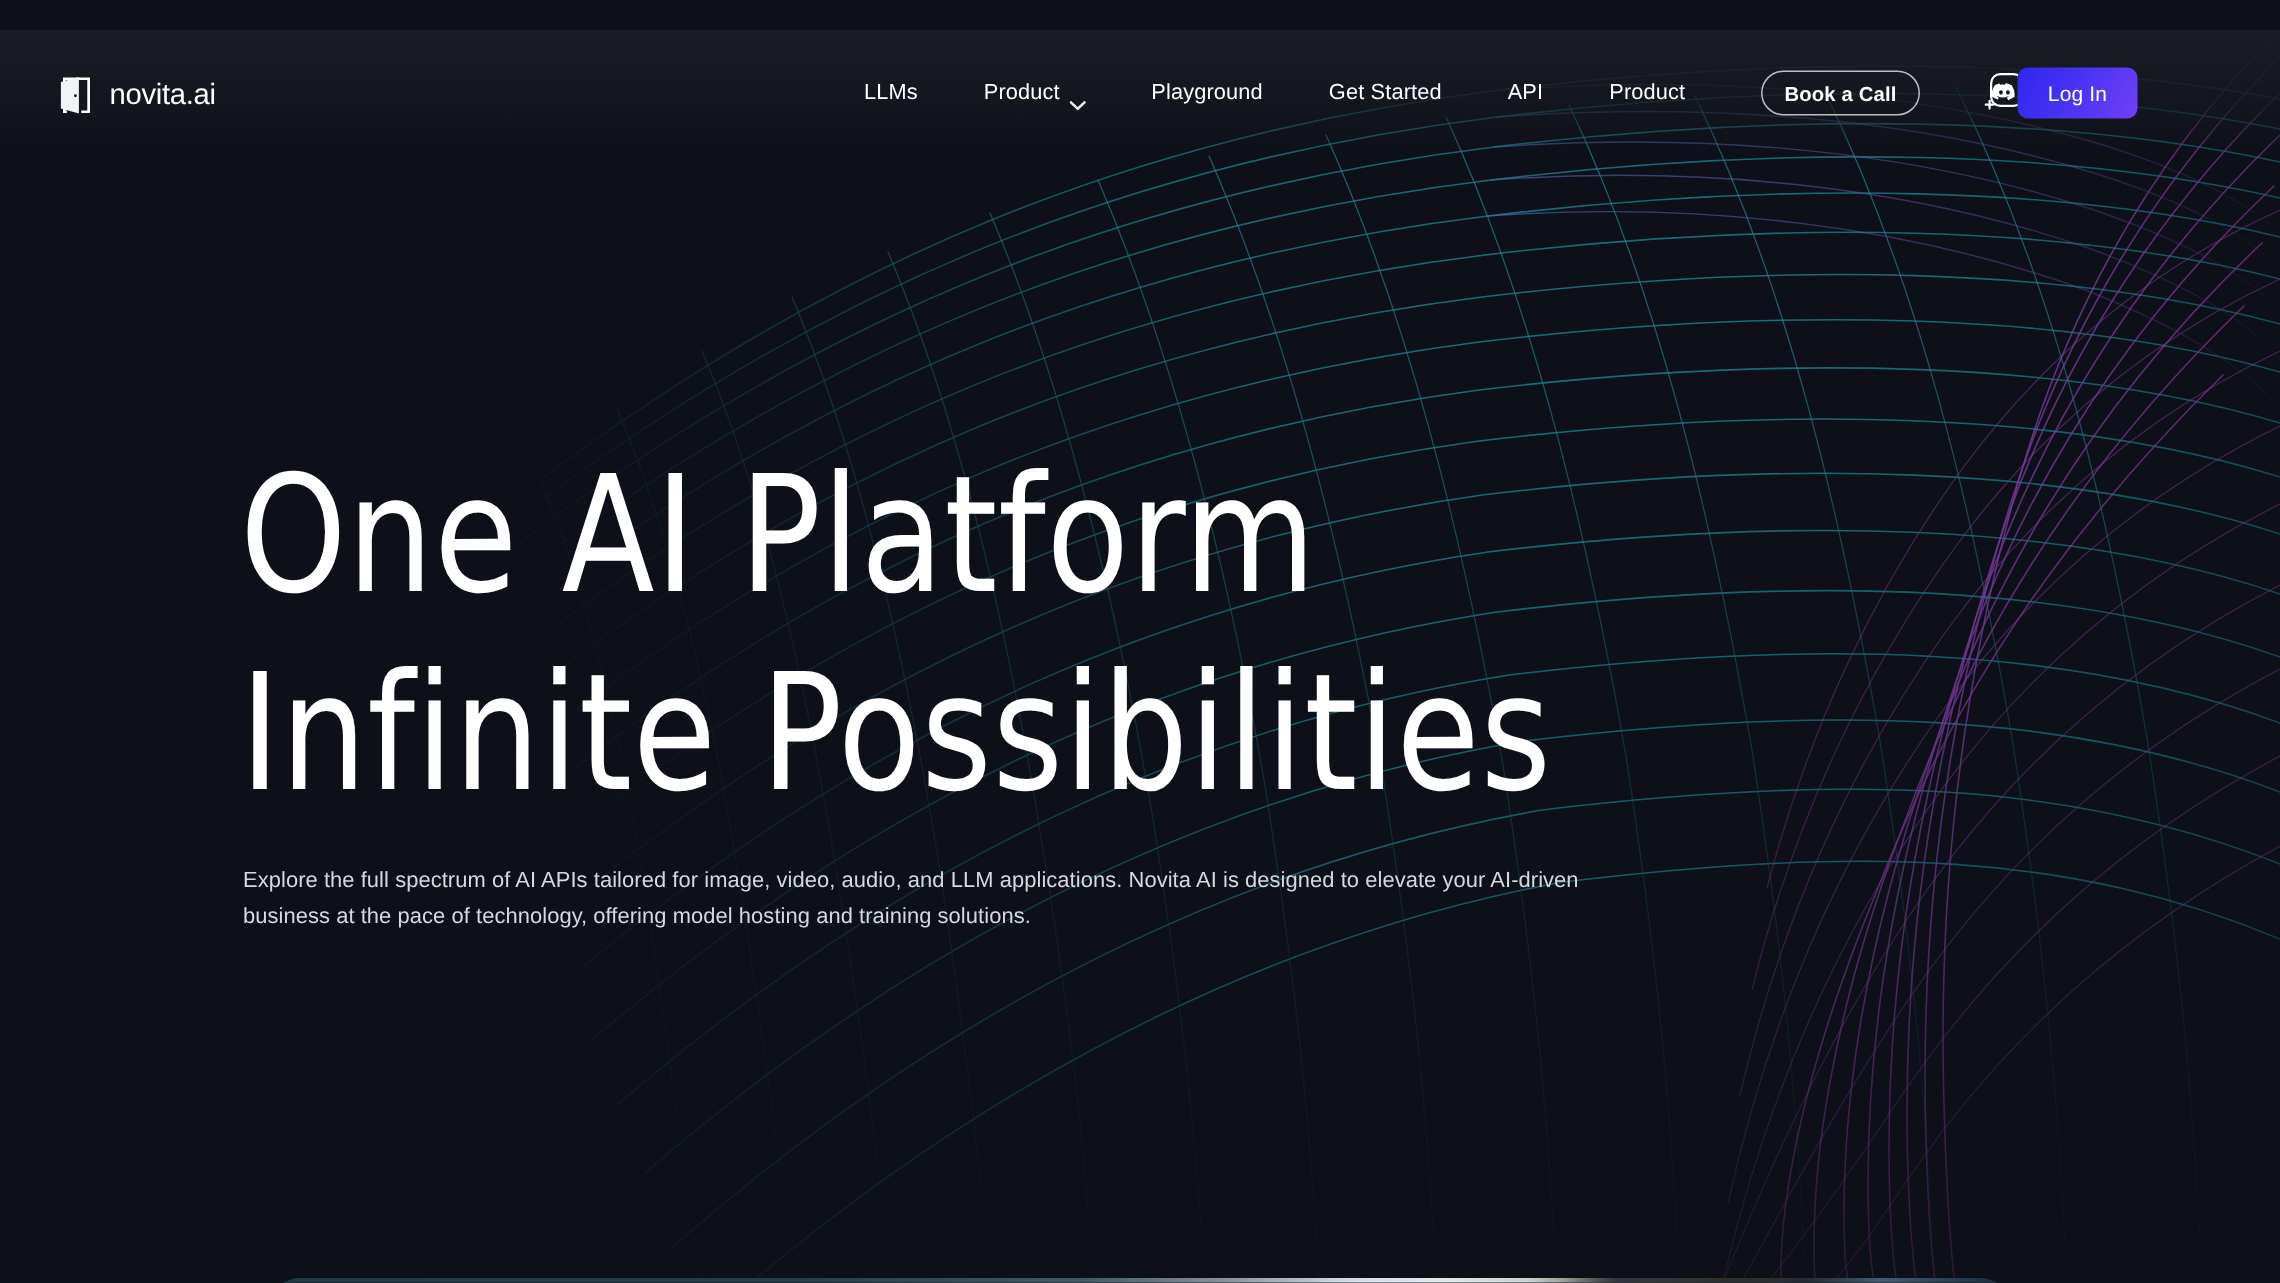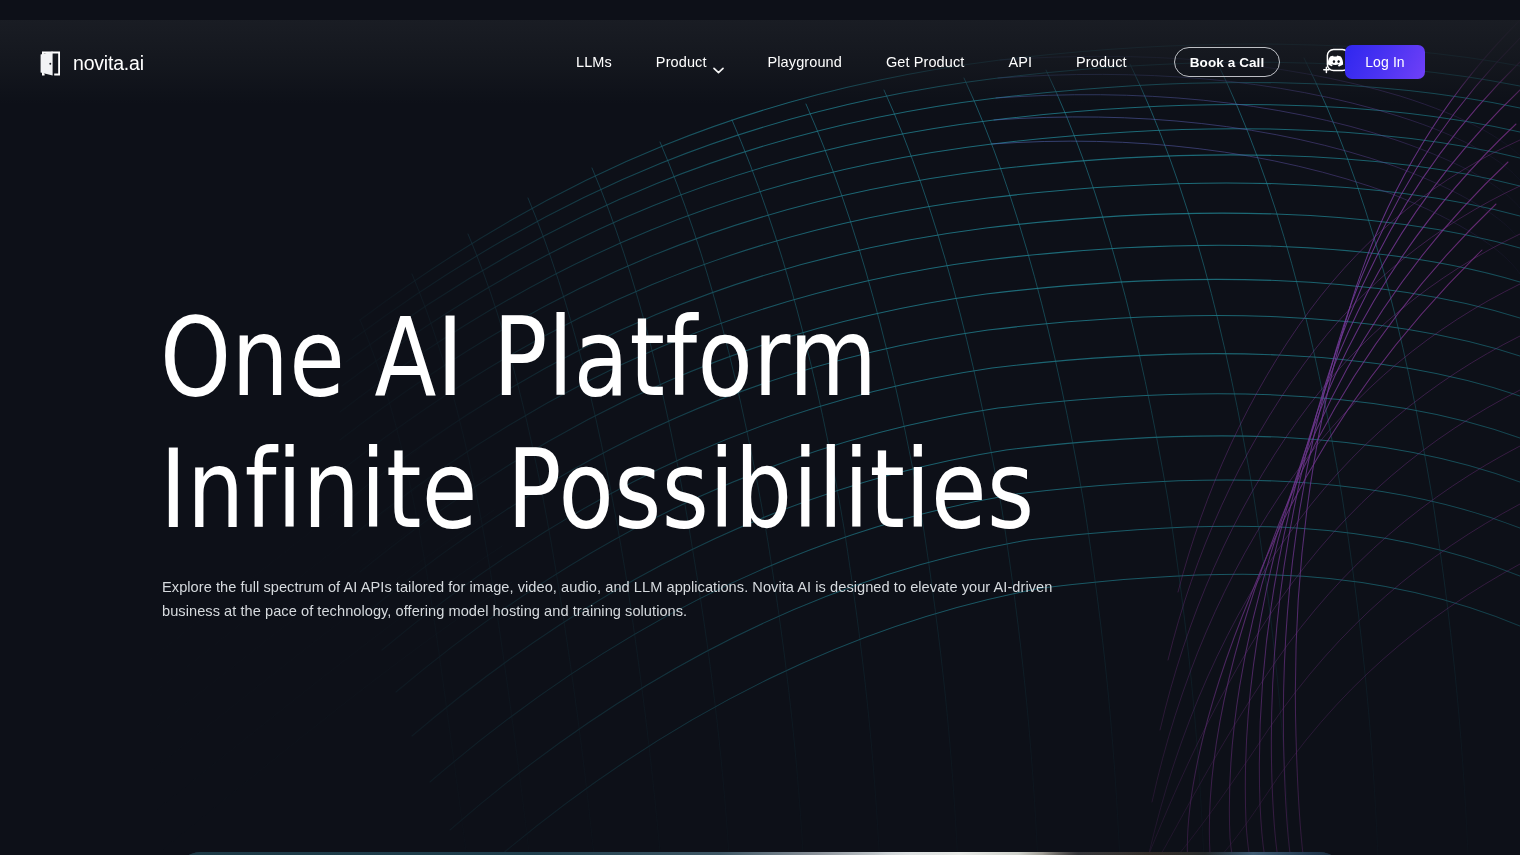--- a/index.html
+++ b/index.html
@@ -387,21 +387,21 @@
       <div class="nav-item">
         <span>Product</span>
         <svg class="chev" viewBox="0 0 11 7">
           <path d="M1 1.3 L5.5 5.6 L10 1.3" fill="none" stroke="#ffffff" stroke-width="1.7" stroke-linecap="round" stroke-linejoin="round"></path>
         </svg>
       </div>
       <div class="nav-item">
         <span>Playground</span>
       </div>
       <div class="nav-item">
-        <span>Get Product</span>
+        <span>Get Started</span>
       </div>
       <div class="nav-item">
         <span>API</span>
       </div>
       <div class="nav-item">
         <span>Product</span>
       </div>
     </nav>
 
     <button class="btn-book">Book a Call</button>

